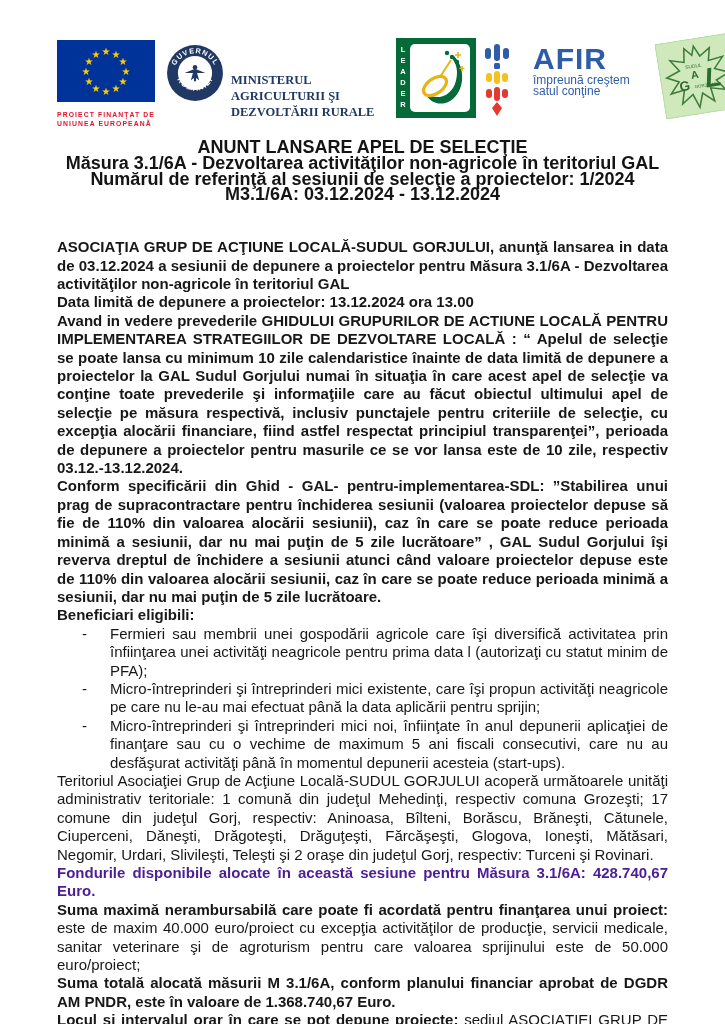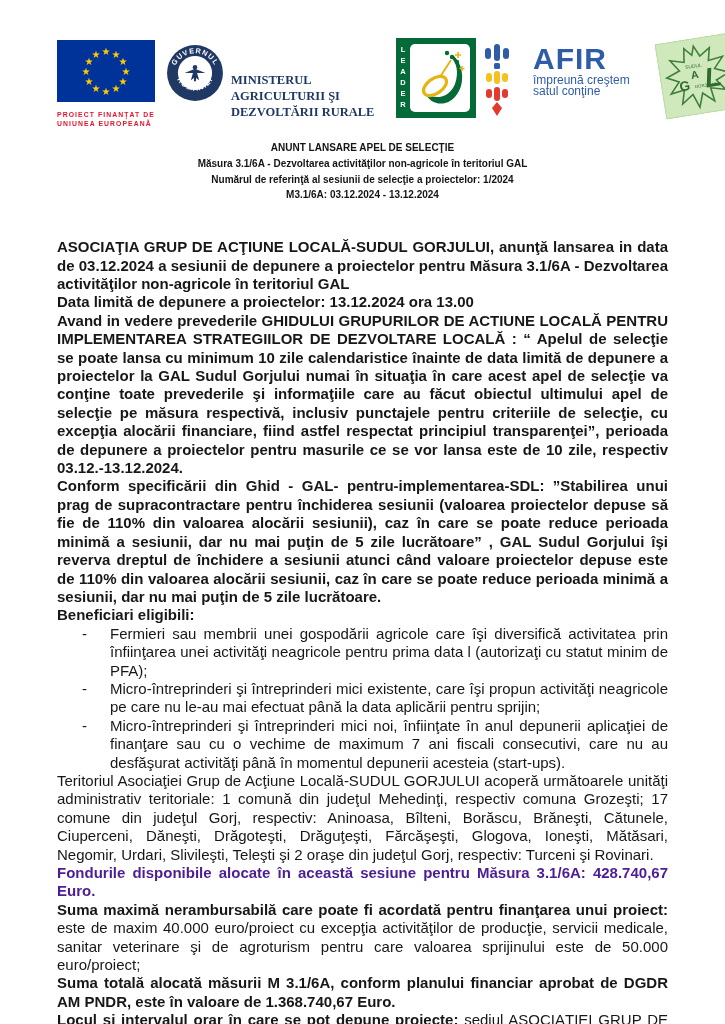--- a/index.html
+++ b/index.html
@@ -23,21 +23,21 @@
   .leader-art{width:60px;height:68px;background:#ffffff;border-radius:5px;margin:6px 4px 6px 0;}
   .afir-logo{display:flex;align-items:flex-start;gap:22px;margin-top:8px;width:158px;}
   .afir-text .afir-name{font-size:30px;font-weight:bold;color:#2e5ca8;line-height:30px;letter-spacing:1px;}
   .afir-text .afir-tag{font-size:12px;color:#2e5ca8;line-height:10px;margin-top:1px;}
   .gal-logo{width:100px;height:92px;position:relative;margin-top:-6px;}
   .gal-sq{position:absolute;left:12px;top:8px;width:76px;height:76px;background:#cfe9bd;
           transform:rotate(-9deg);box-shadow:0 0 0 1px #b9dba6 inset;}
 
   
   .title-block{margin-top:12px;text-align:center;font-weight:bold;
-               font-size:10px;line-height:15.8px;color:#141414;}
+               font-size:18px;line-height:15.8px;color:#141414;}
 
   
   .content{margin-top:35px;font-size:15px;line-height:18.4px;text-align:justify;}
   .content p{margin:0;}
   .b{font-weight:bold;margin-top:13px;}
   .red{color:#4c1d95;font-weight:bold;}
   .bullet{display:flex;padding-left:25px;}
   .bullet .dash{flex:none;width:28px;}
   .bullet .btxt{flex:1;text-align:justify;}
   .gap1{margin-top:27px;}
@@ -182,21 +182,21 @@
     <div class="bullet">
       <span class="dash">-</span>
       <span class="btxt">Fermieri sau membrii unei gospodării agricole care îşi diversifică activitatea prin înfiinţarea unei activităţi neagricole pentru prima data l (autorizaţi cu statut minim de PFA);</span>
     </div>
     <div class="bullet">
       <span class="dash">-</span>
       <span class="btxt">Micro-întreprinderi şi întreprinderi mici existente, care îşi propun activităţi neagricole pe care nu le-au mai efectuat până la data aplicării pentru sprijin;</span>
     </div>
     <div class="bullet">
       <span class="dash">-</span>
-      <span class="btxt">Micro-întreprinderi şi întreprinderi mici noi, înfiinţate în anul depunerii aplicaţiei de finanţare sau cu o vechime de maximum 7 ani fiscali consecutivi, care nu au desfăşurat activităţi până în momentul depunerii acesteia (start-ups).</span>
+      <span class="btxt">Micro-întreprinderi şi întreprinderi mici noi, înfiinţate în anul depunerii aplicaţiei de finanţare sau cu o vechime de maximum 5 ani fiscali consecutivi, care nu au desfăşurat activităţi până în momentul depunerii acesteia (start-ups).</span>
     </div>
 
     <p>Teritoriul Asociaţiei Grup de Acţiune Locală-SUDUL GORJULUI acoperă următoarele unităţi administrativ teritoriale: 1 comună din judeţul Mehedinţi, respectiv comuna Grozeşti; 17 comune din judeţul Gorj, respectiv: Aninoasa, Bîlteni, Borăscu, Brăneşti, Cătunele, Ciuperceni, Dăneşti, Drăgoteşti, Drăguţeşti, Fărcăşeşti, Glogova, Ioneşti, Mătăsari, Negomir, Urdari, Slivileşti, Teleşti şi 2 oraşe din judeţul Gorj, respectiv: Turceni şi Rovinari.</p>
 
     <p class="red gap1">Fondurile disponibile alocate în această sesiune pentru Măsura 3.1/6A: 428.740,67 Euro.</p>
 
     <p><span class="b">Suma maximă nerambursabilă care poate fi acordată pentru finanţarea unui proiect:</span><span> este de maxim 40.000 euro/proiect cu excepţia activităţilor de producţie, servicii medicale, sanitar veterinare şi de agroturism pentru care valoarea sprijinului este de 50.000 euro/proiect;</span></p>
 
     <p class="b">Suma totală alocată măsurii M 3.1/6A, conform planului financiar aprobat de DGDR AM PNDR, este în valoare de 1.368.740,67 Euro.</p>
 

